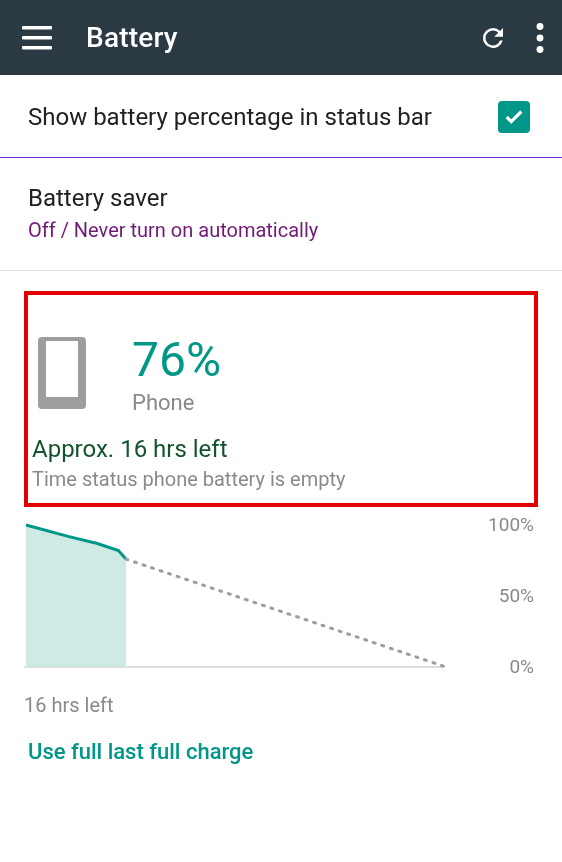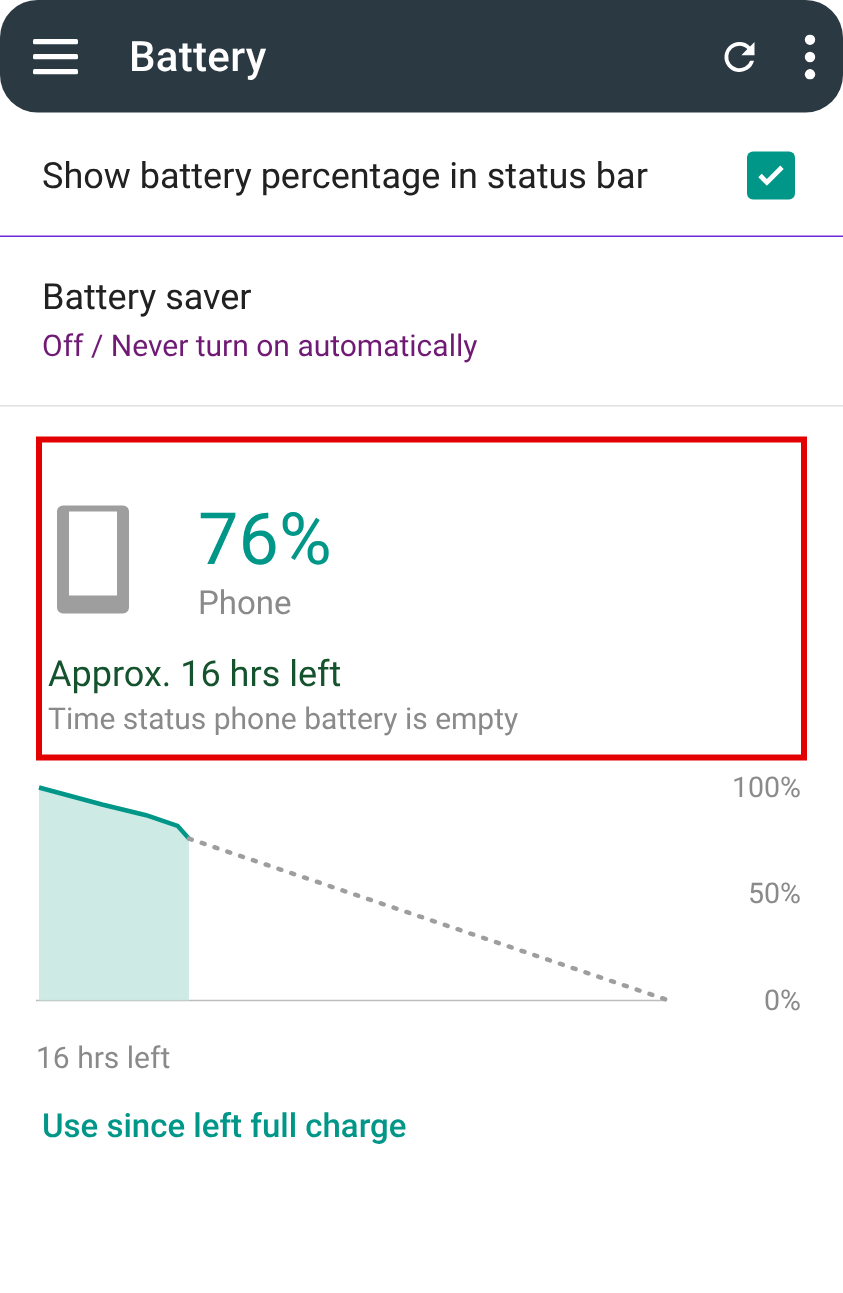--- a/index.html
+++ b/index.html
@@ -11,21 +11,20 @@
       color: #212121;
       overflow: hidden;
     }
     .toolbar {
       background: #2b3943;
       color: #fff;
       height: 75px;
       display: flex;
       align-items: center;
       padding: 0 18px 0 22px;
-      border-radius: 25px;
     }
     .toolbar .menu-icon svg, .toolbar .refresh-icon svg, .toolbar .overflow-icon svg {
       display: block;
     }
     .toolbar-title {
       font-size: 28px;
       font-weight: 500;
       margin-left: 34px;
       flex: 1;
       letter-spacing: 0.2px;
@@ -161,15 +160,15 @@
         </g>
       <text class="axis-label" id="yt100" x="510" text-anchor="end" y="14">100%</text>
       <text class="axis-label" id="yt50" x="510" text-anchor="end" y="85">50%</text>
       <text class="axis-label" id="yt0" x="510" text-anchor="end" y="156">0%</text>
     </svg>
   </div>
   <div class="time-labels">
     <span>16 hrs left</span>
   </div>
 
-  <div class="link-row">Use since left full charge</div>
+  <div class="link-row">Use full last full charge</div>
 
 </div>
 
 </body></html>

